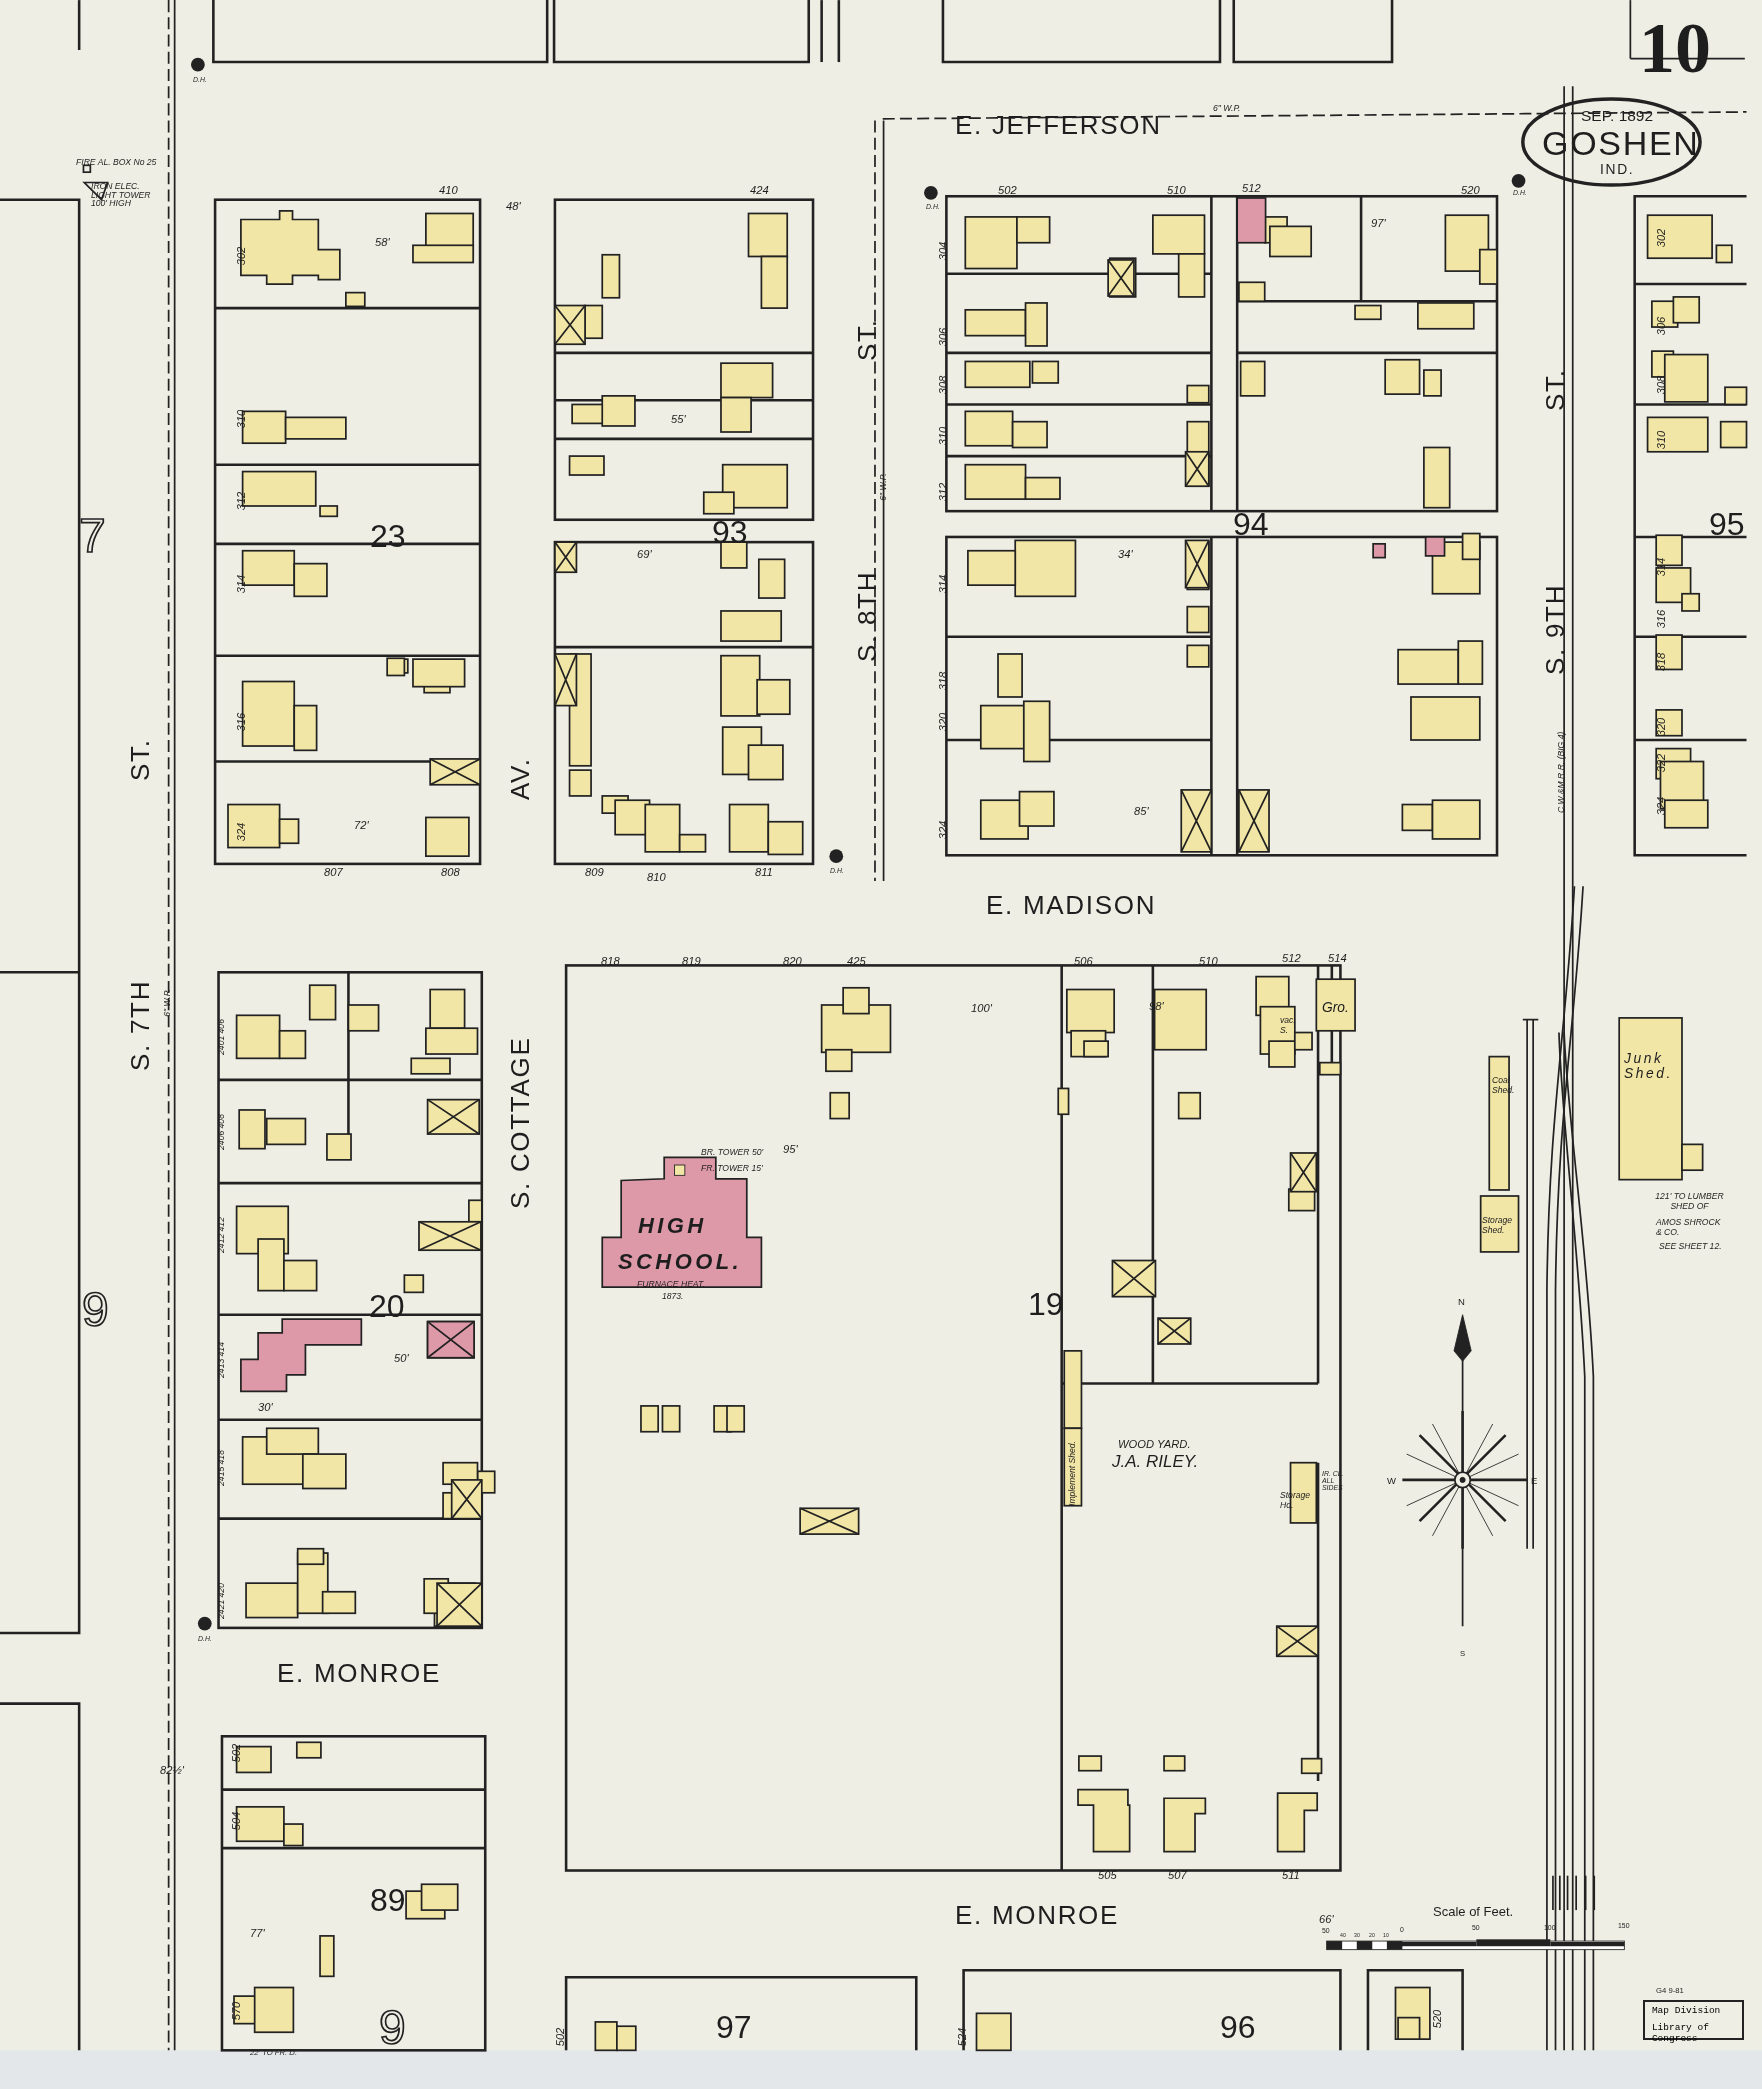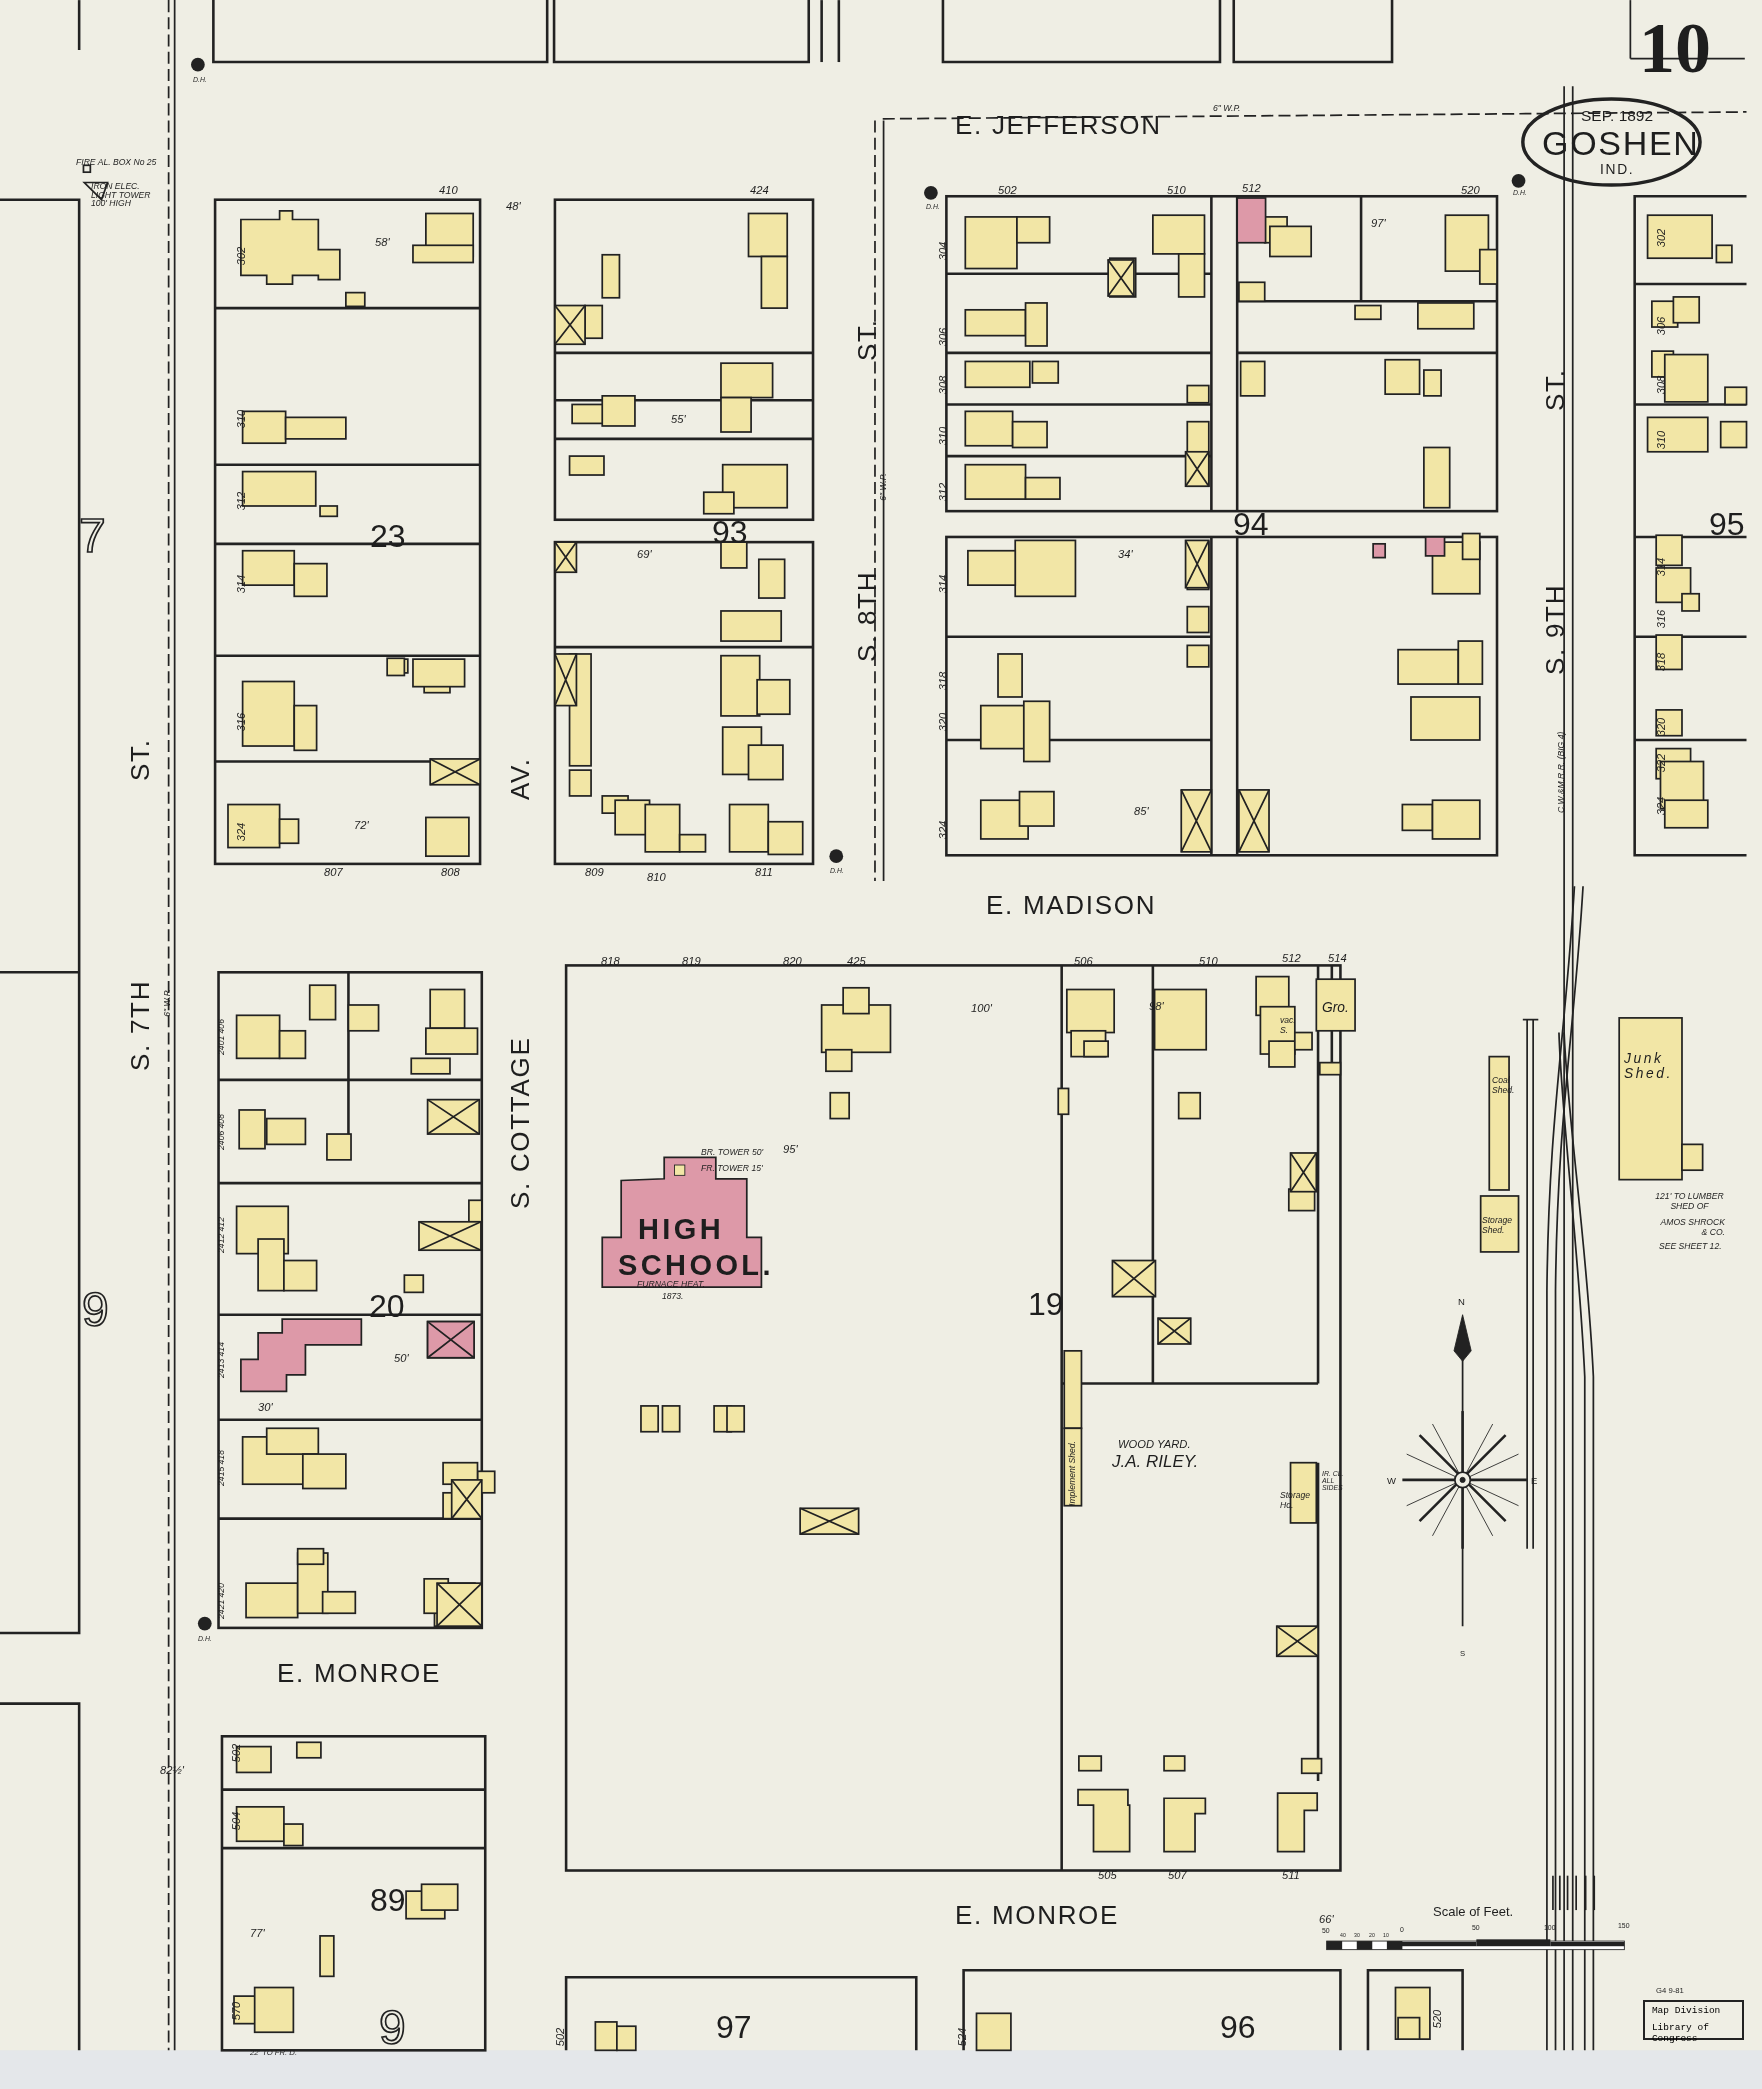--- a/index.html
+++ b/index.html
@@ -6,21 +6,21 @@
   #map{position:relative;width:1762px;height:2090px;overflow:hidden;background:#ecebe1;font-family:"Liberation Sans",sans-serif;}
   #paper{position:absolute;left:0;top:0;width:1762px;height:2050px;background:#efeee4;}
   svg{position:absolute;left:0;top:0;}
   .lbl{position:absolute;color:#1e1e1e;white-space:nowrap;font-family:"Liberation Sans",sans-serif;}
   .street{font-size:26px;letter-spacing:1.7px;}
   .streetv{font-size:26px;letter-spacing:1.7px;transform-origin:left top;transform:rotate(-90deg);}
   .block{font-size:32px;margin-left:28px;}
   .small{font-size:11.2px;font-style:italic;}
   .tiny{font-size:8.6px;font-style:italic;}
   .sheet{font-family:"Liberation Serif",serif;font-size:72px;font-weight:bold;}
-  .hs{font-size:29px;font-weight:bold;letter-spacing:3.4px;}
+  .hs{font-size:22px;font-style:italic;font-weight:bold;letter-spacing:3.4px;}
   .bldg-label{font-size:13.8px;font-style:italic;}
   .stamp{position:absolute;border:2.6px solid #222;font-family:"Liberation Mono",monospace;font-size:9.5px;padding:3.4px 6.9px;background:transparent;}
 </style>
 </head>
 <body>
 
 <div id="map">
   <div id="paper"></div>
 
   <svg width="1762" height="2090" viewBox="0 0 2048 2429">
@@ -514,21 +514,21 @@
   <div class="lbl tiny" style="left:1118px;top:1438px;font-size:11.2px;">WOOD YARD.</div>
   <div class="lbl tiny" style="left:1280px;top:1454px;width:38px;white-space:normal;margin-top:36px;">Storage Ho.</div>
   <div class="lbl tiny" style="left:1322px;top:1470px;width:34px;white-space:normal;font-size:6.9px;">IR. CL. ALL SIDES</div>
   <div class="lbl tiny" style="left:1067px;top:1506px;transform:rotate(-90deg);transform-origin:left top;">Implement Shed.</div>
   <div class="lbl bldg-label" style="left:1322px;top:1000px;">Gro.</div>
   <div class="lbl tiny" style="left:1280px;top:1015px;width:19px;white-space:normal;">vac. S.</div>
   <div class="lbl tiny" style="left:1492px;top:1075px;width:19px;white-space:normal;">Coal Shed.</div>
   <div class="lbl tiny" style="left:1482px;top:1215px;width:38px;white-space:normal;">Storage Shed.</div>
   <div class="lbl bldg-label" style="left:1624px;top:1051px;width:52px;white-space:normal;letter-spacing:2.6px;">Junk Shed.</div>
   <div class="lbl tiny" style="left:1655px;top:1191px;width:69px;white-space:normal;text-align:center;">121' TO LUMBER SHED OF</div>
-  <div class="lbl tiny" style="left:1656px;top:1217px;width:69px;white-space:normal;text-align:right;">AMOS SHROCK &amp; CO.</div>
+  <div class="lbl tiny" style="left:1656px;top:1217px;width:69px;white-space:normal;text-align:left;">AMOS SHROCK &amp; CO.</div>
   <div class="lbl tiny" style="left:1659px;top:1241px;">SEE SHEET 12.</div>
   <div class="lbl tiny" style="left:250px;top:2048px;font-size:7.7px;">22' TO FR. D.</div>
   <div class="lbl tiny" style="left:193px;top:76px;font-size:6.9px;">D.H.</div>
   <div class="lbl tiny" style="left:926px;top:203px;font-size:6.9px;">D.H.</div>
   <div class="lbl tiny" style="left:1513px;top:189px;font-size:6.9px;">D.H.</div>
   <div class="lbl tiny" style="left:830px;top:867px;font-size:6.9px;">D.H.</div>
   <div class="lbl tiny" style="left:198px;top:1635px;font-size:6.9px;">D.H.</div>
 
   <div class="lbl small" style="left:439px;top:184px;">410</div>
   <div class="lbl small" style="left:750px;top:184px;">424</div>

